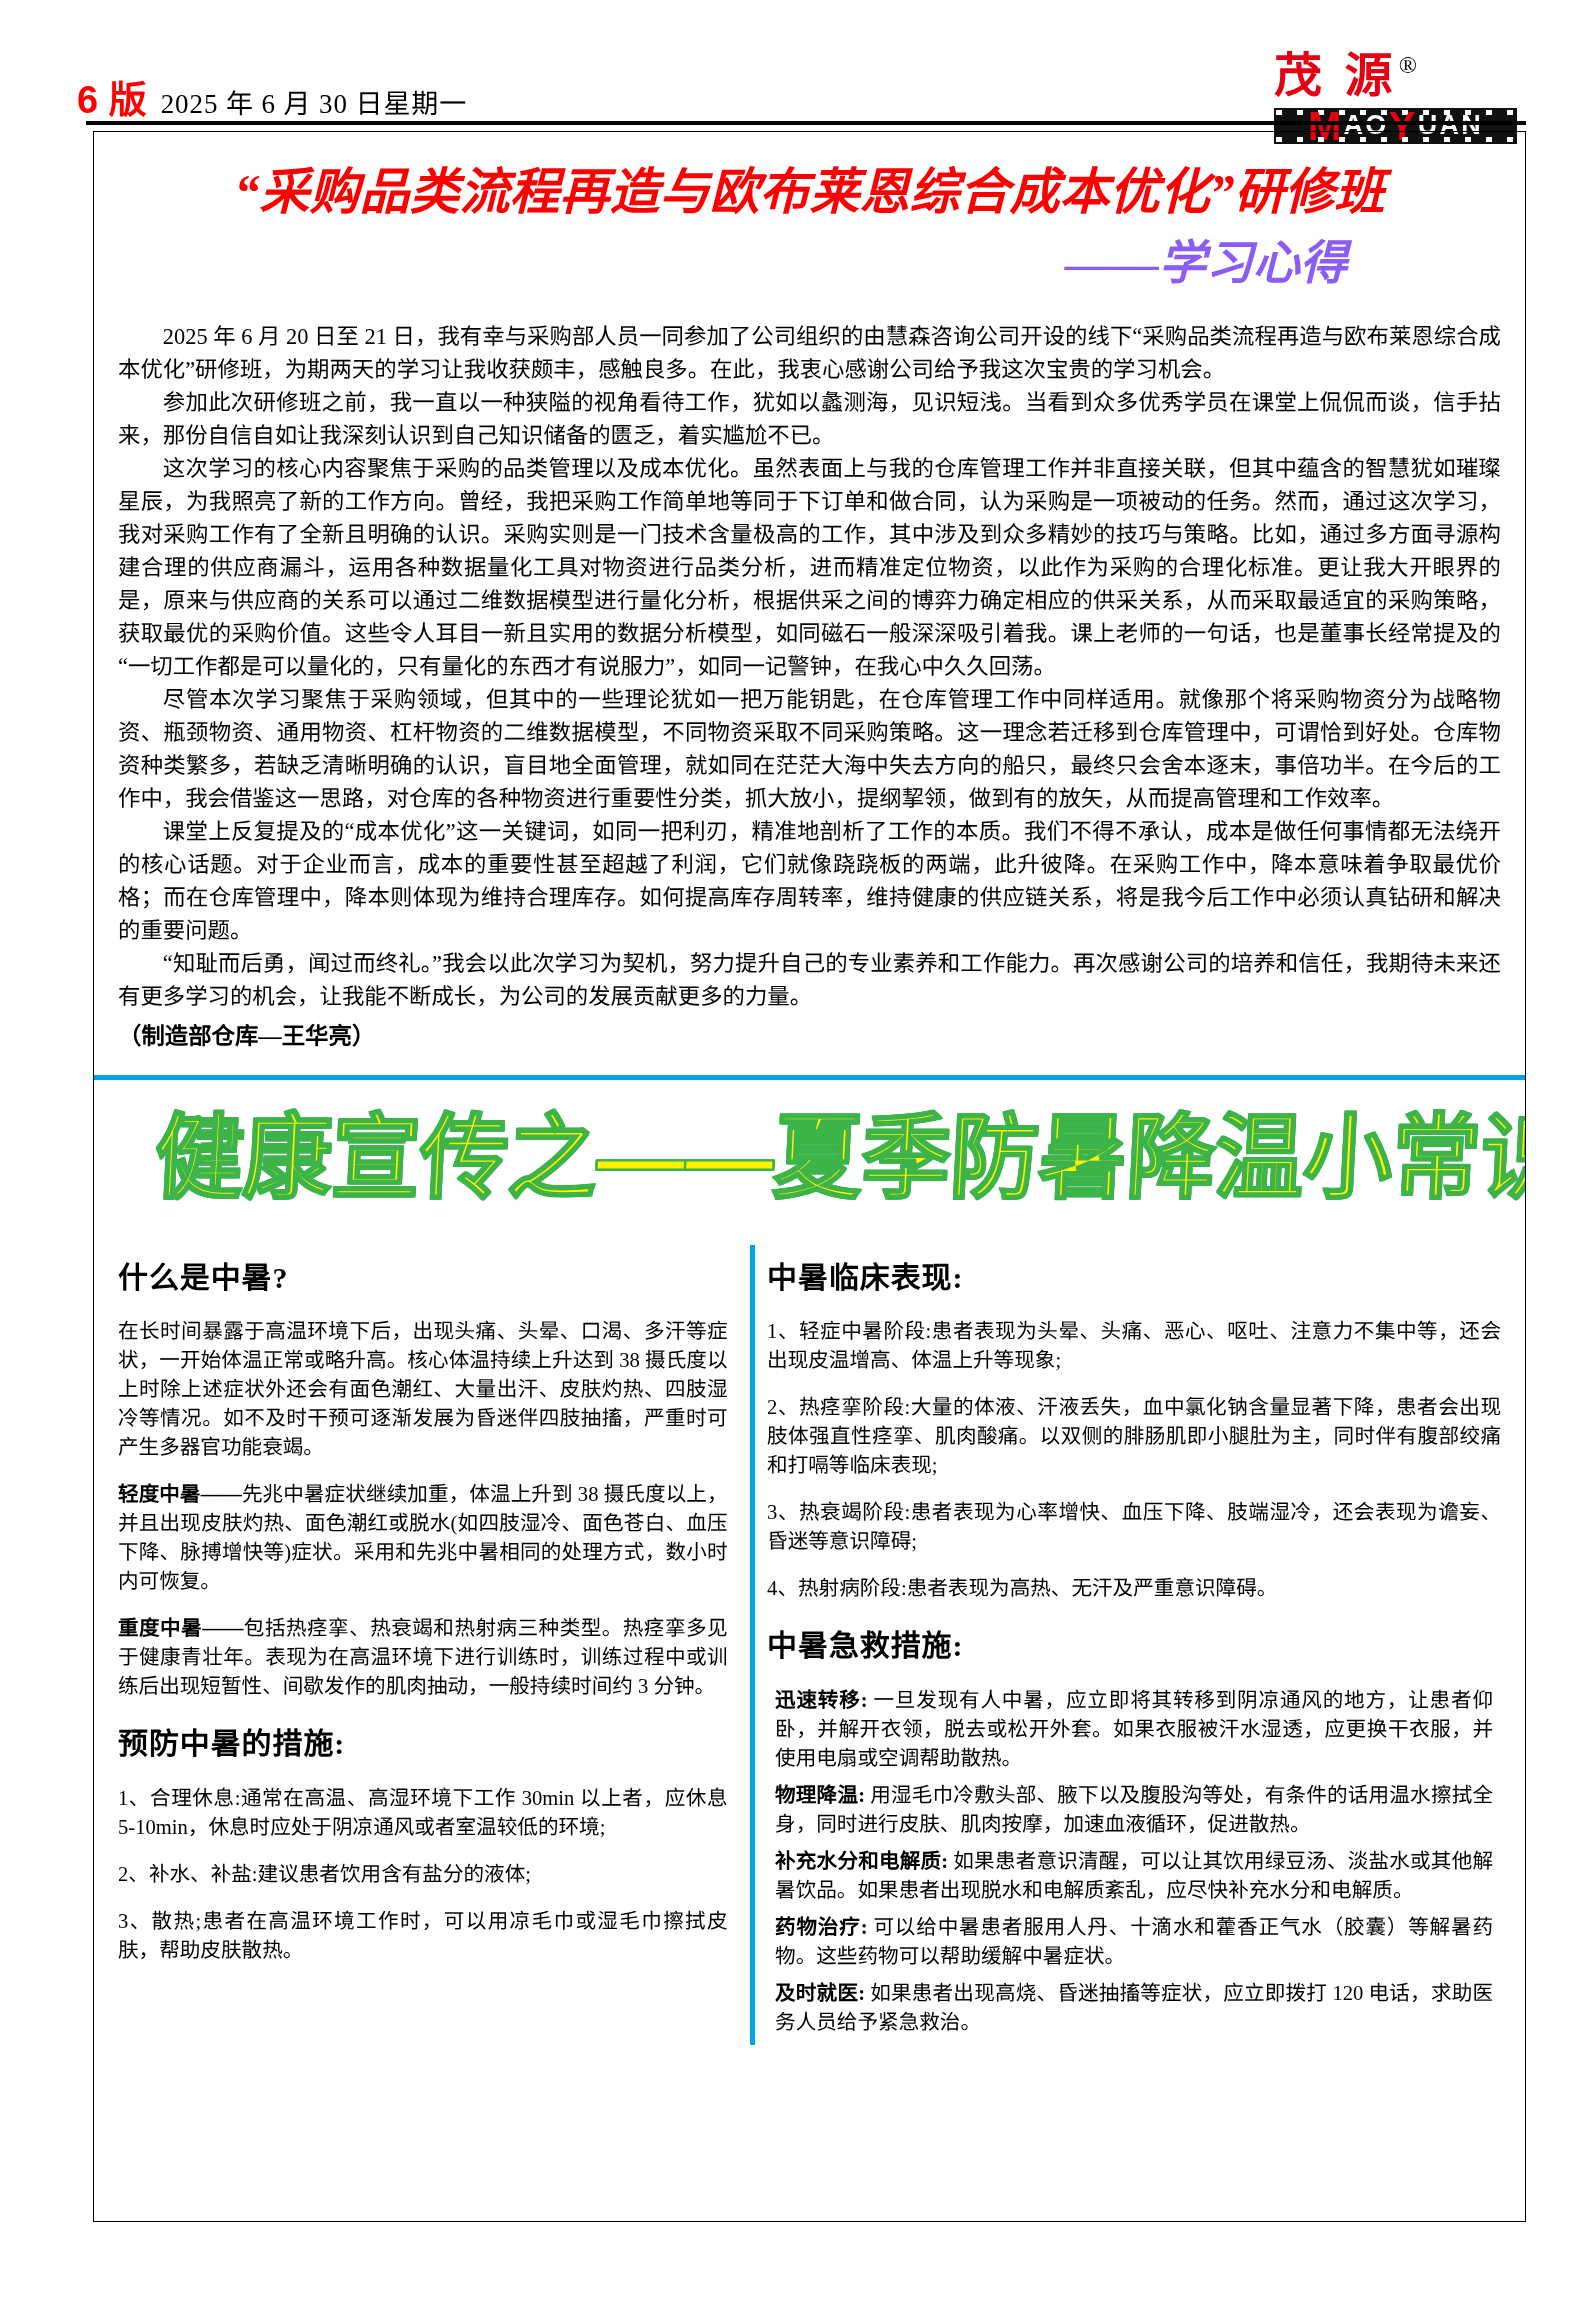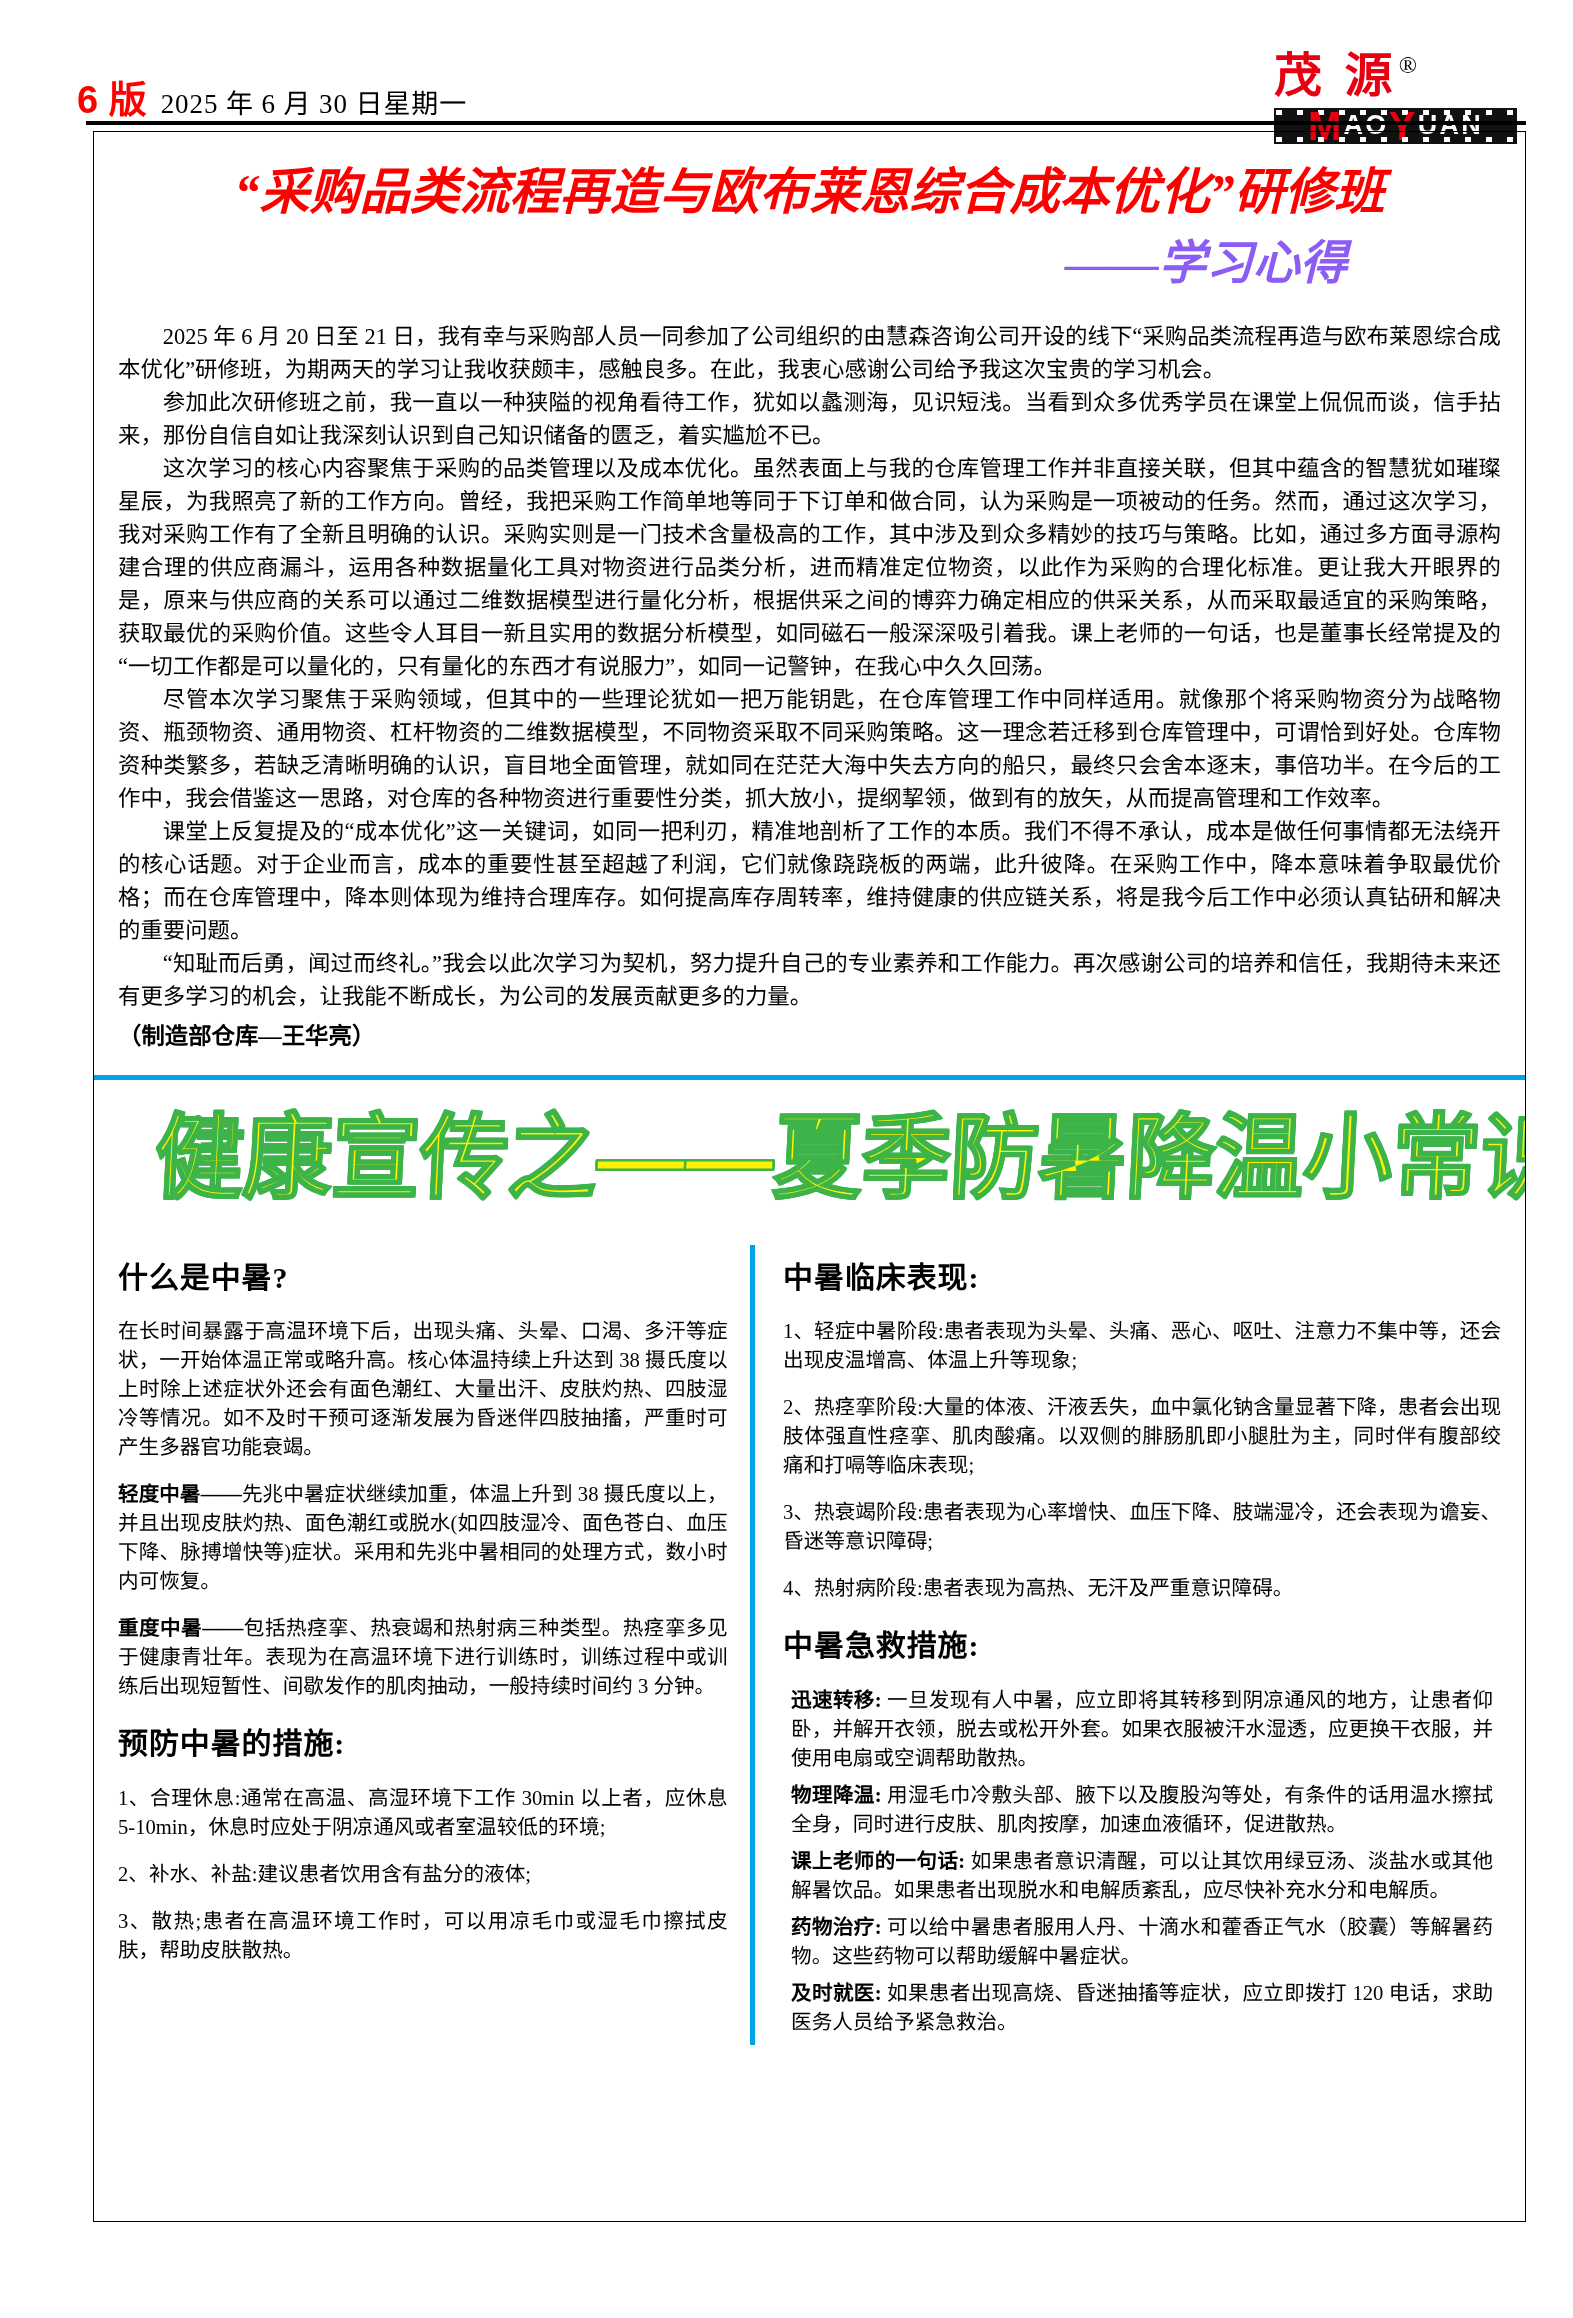--- a/index.html
+++ b/index.html
@@ -45,21 +45,21 @@
     display:inline-block;font-weight:bold;font-size:93px;line-height:1.2;
     font-family:"Liberation Sans","DejaVu Sans",sans-serif;
     color:#fff100;transform:scaleX(0.95) skewX(-3deg);transform-origin:center;
     -webkit-text-stroke:2.3px #3cb44a;
     text-shadow:1.4px 1.4px 0 #3cb44a,-1.4px -1.4px 0 #3cb44a,1.4px -1.4px 0 #3cb44a,-1.4px 1.4px 0 #3cb44a;
   }
   
   .columns{display:flex;margin-top:31px;align-items:stretch;}
   .col-left{flex:0 0 632px;padding-right:22.4px;box-sizing:border-box;}
   .col-div{flex:0 0 5.1px;background:#00a2e8;}
-  .col-right{flex:1;padding-left:28px;box-sizing:border-box;}
+  .col-right{flex:1;padding-left:12px;box-sizing:border-box;}
   .col h3{font-size:30px;font-weight:bold;margin:7.5px 0 20.6px;letter-spacing:0.9px;}
   .col p{font-size:20.6px;line-height:29px;text-align:justify;margin:0 0 18px;}
   .col p.tight{margin:8px;}
   .lbl{font-weight:bold;}
 </style>
 </head>
 <body>
 
 <div class="page">
 
@@ -132,21 +132,21 @@
         <p>3、热衰竭阶段:患者表现为心率增快、血压下降、肢端湿冷，还会表现为谵妄、昏迷等意识障碍;</p>
         <p>4、热射病阶段:患者表现为高热、无汗及严重意识障碍。</p>
         <h3>中暑急救措施:</h3>
         <p class="tight">
           <span class="lbl">迅速转移: </span><span>一旦发现有人中暑，应立即将其转移到阴凉通风的地方，让患者仰卧，并解开衣领，脱去或松开外套。如果衣服被汗水湿透，应更换干衣服，并使用电扇或空调帮助散热。</span>
         </p>
         <p class="tight">
           <span class="lbl">物理降温: </span><span>用湿毛巾冷敷头部、腋下以及腹股沟等处，有条件的话用温水擦拭全身，同时进行皮肤、肌肉按摩，加速血液循环，促进散热。</span>
         </p>
         <p class="tight">
-          <span class="lbl">课上老师的一句话: </span><span>如果患者意识清醒，可以让其饮用绿豆汤、淡盐水或其他解暑饮品。如果患者出现脱水和电解质紊乱，应尽快补充水分和电解质。</span>
+          <span class="lbl">补充水分和电解质: </span><span>如果患者意识清醒，可以让其饮用绿豆汤、淡盐水或其他解暑饮品。如果患者出现脱水和电解质紊乱，应尽快补充水分和电解质。</span>
         </p>
         <p class="tight">
           <span class="lbl">药物治疗: </span><span>可以给中暑患者服用人丹、十滴水和藿香正气水（胶囊）等解暑药物。这些药物可以帮助缓解中暑症状。</span>
         </p>
         <p class="tight">
           <span class="lbl">及时就医: </span><span>如果患者出现高烧、昏迷抽搐等症状，应立即拨打 120 电话，求助医务人员给予紧急救治。</span>
         </p>
       </div>
 
     </div>

